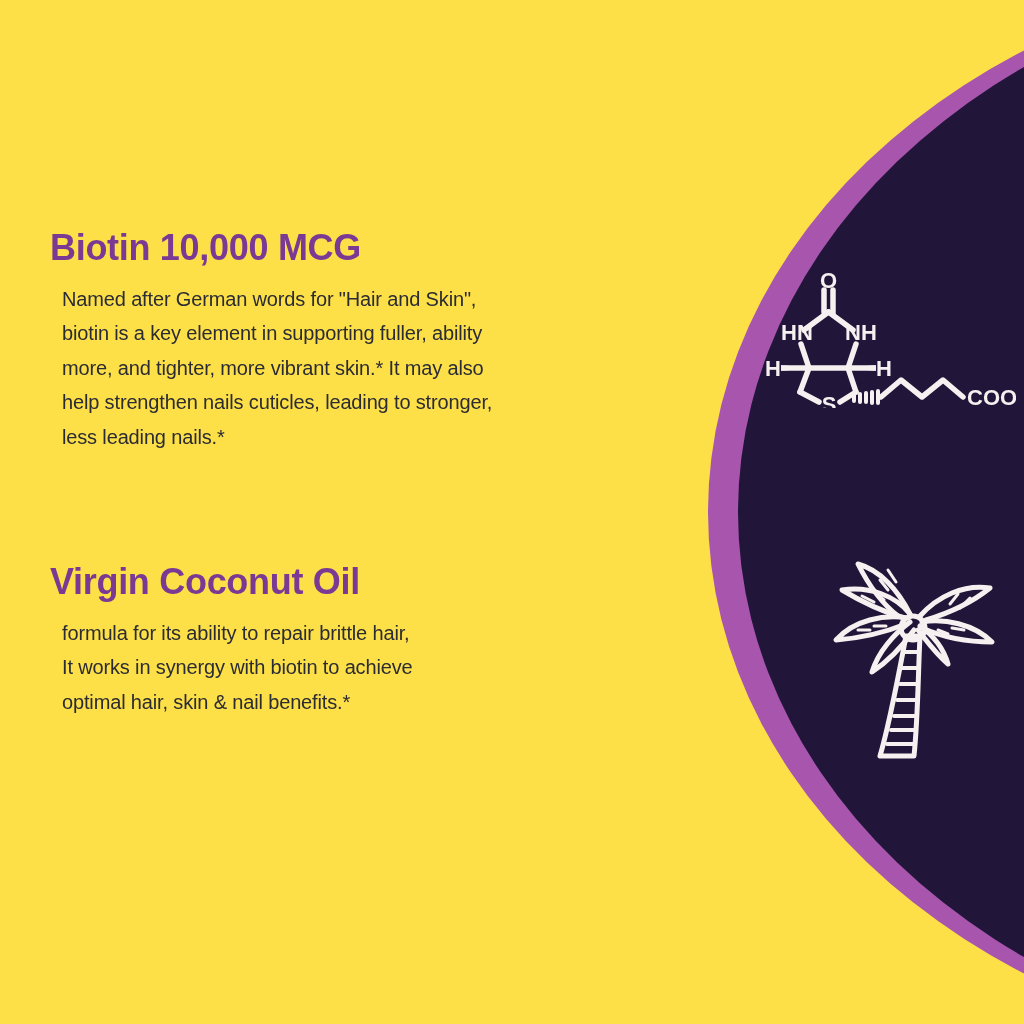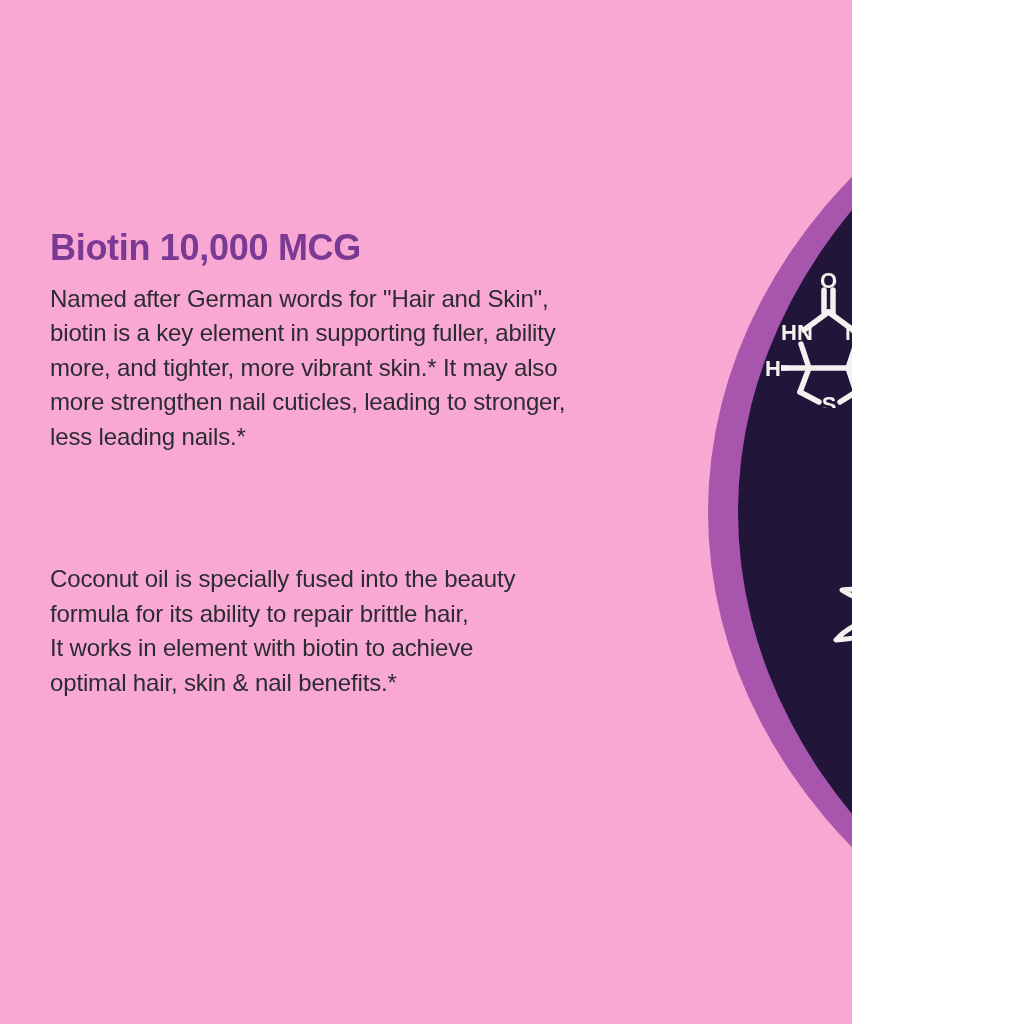--- a/index.html
+++ b/index.html
@@ -8,23 +8,23 @@
   }
   body {
     width: 1024px;
     height: 1024px;
     overflow: hidden;
     font-family: "Liberation Sans", sans-serif;
   }
 
   #infographic {
     position: relative;
-    width: 852px;
-    height: 1024px;
-    background: #f9a8d4;
+    width: 1024px;
+    height: 1024px;
+    background: #fde047;
     overflow: hidden;
   }
 
   
   .panel-layer {
     position: absolute;
     top: 0;
     left: 0;
     width: 1024px;
     height: 1024px;
@@ -72,23 +72,23 @@
   .section-heading {
     margin: 0 0 14px 0;
     color: #7a3a94;
     font-size: 36px;
     font-weight: bold;
     letter-spacing: -0.3px;
     line-height: 1.1;
   }
 
   .section-body {
-    margin: 0;
+    margin: 12px;
     color: #2b2b33;
-    font-size: 24px;
+    font-size: 20px;
     line-height: 34.5px;
     letter-spacing: -0.15px;
   }
   .section-body .line { display: block; white-space: pre; }
 
   
   .icon-molecule {
     position: absolute;
     left: 764px;
     top: 268px;
@@ -116,30 +116,30 @@
   </div>
 
   <div class="content">
 
     <div class="section section-biotin">
       <h2 class="section-heading">Biotin 10,000 MCG</h2>
       <p class="section-body">
         <span class="line">Named after German words for "Hair and Skin",</span>
         <span class="line">biotin is a key element in supporting fuller, ability</span>
         <span class="line">more, and tighter, more vibrant skin.* It may also</span>
-        <span class="line">more strengthen nail cuticles, leading to stronger,</span>
+        <span class="line">help strengthen nails cuticles, leading to stronger,</span>
         <span class="line">less leading nails.*</span>
       </p>
     </div>
 
     <div class="section section-coconut">
+      <h2 class="section-heading">Virgin Coconut Oil</h2>
       <p class="section-body">
-        <span class="line">Coconut oil is specially fused into the beauty</span>
         <span class="line">formula for its ability to repair brittle hair,</span>
-        <span class="line">It works in element with biotin to achieve</span>
+        <span class="line">It works in synergy with biotin to achieve</span>
         <span class="line">optimal hair, skin &amp; nail benefits.*</span>
       </p>
     </div>
 
   </div>
 
   <div class="icon-molecule">
     <svg viewBox="0 0 252 140" xmlns="http://www.w3.org/2000/svg">
       <g fill="none" stroke="#f7f0f0" stroke-width="5.5" stroke-linecap="round" stroke-linejoin="round">
 

